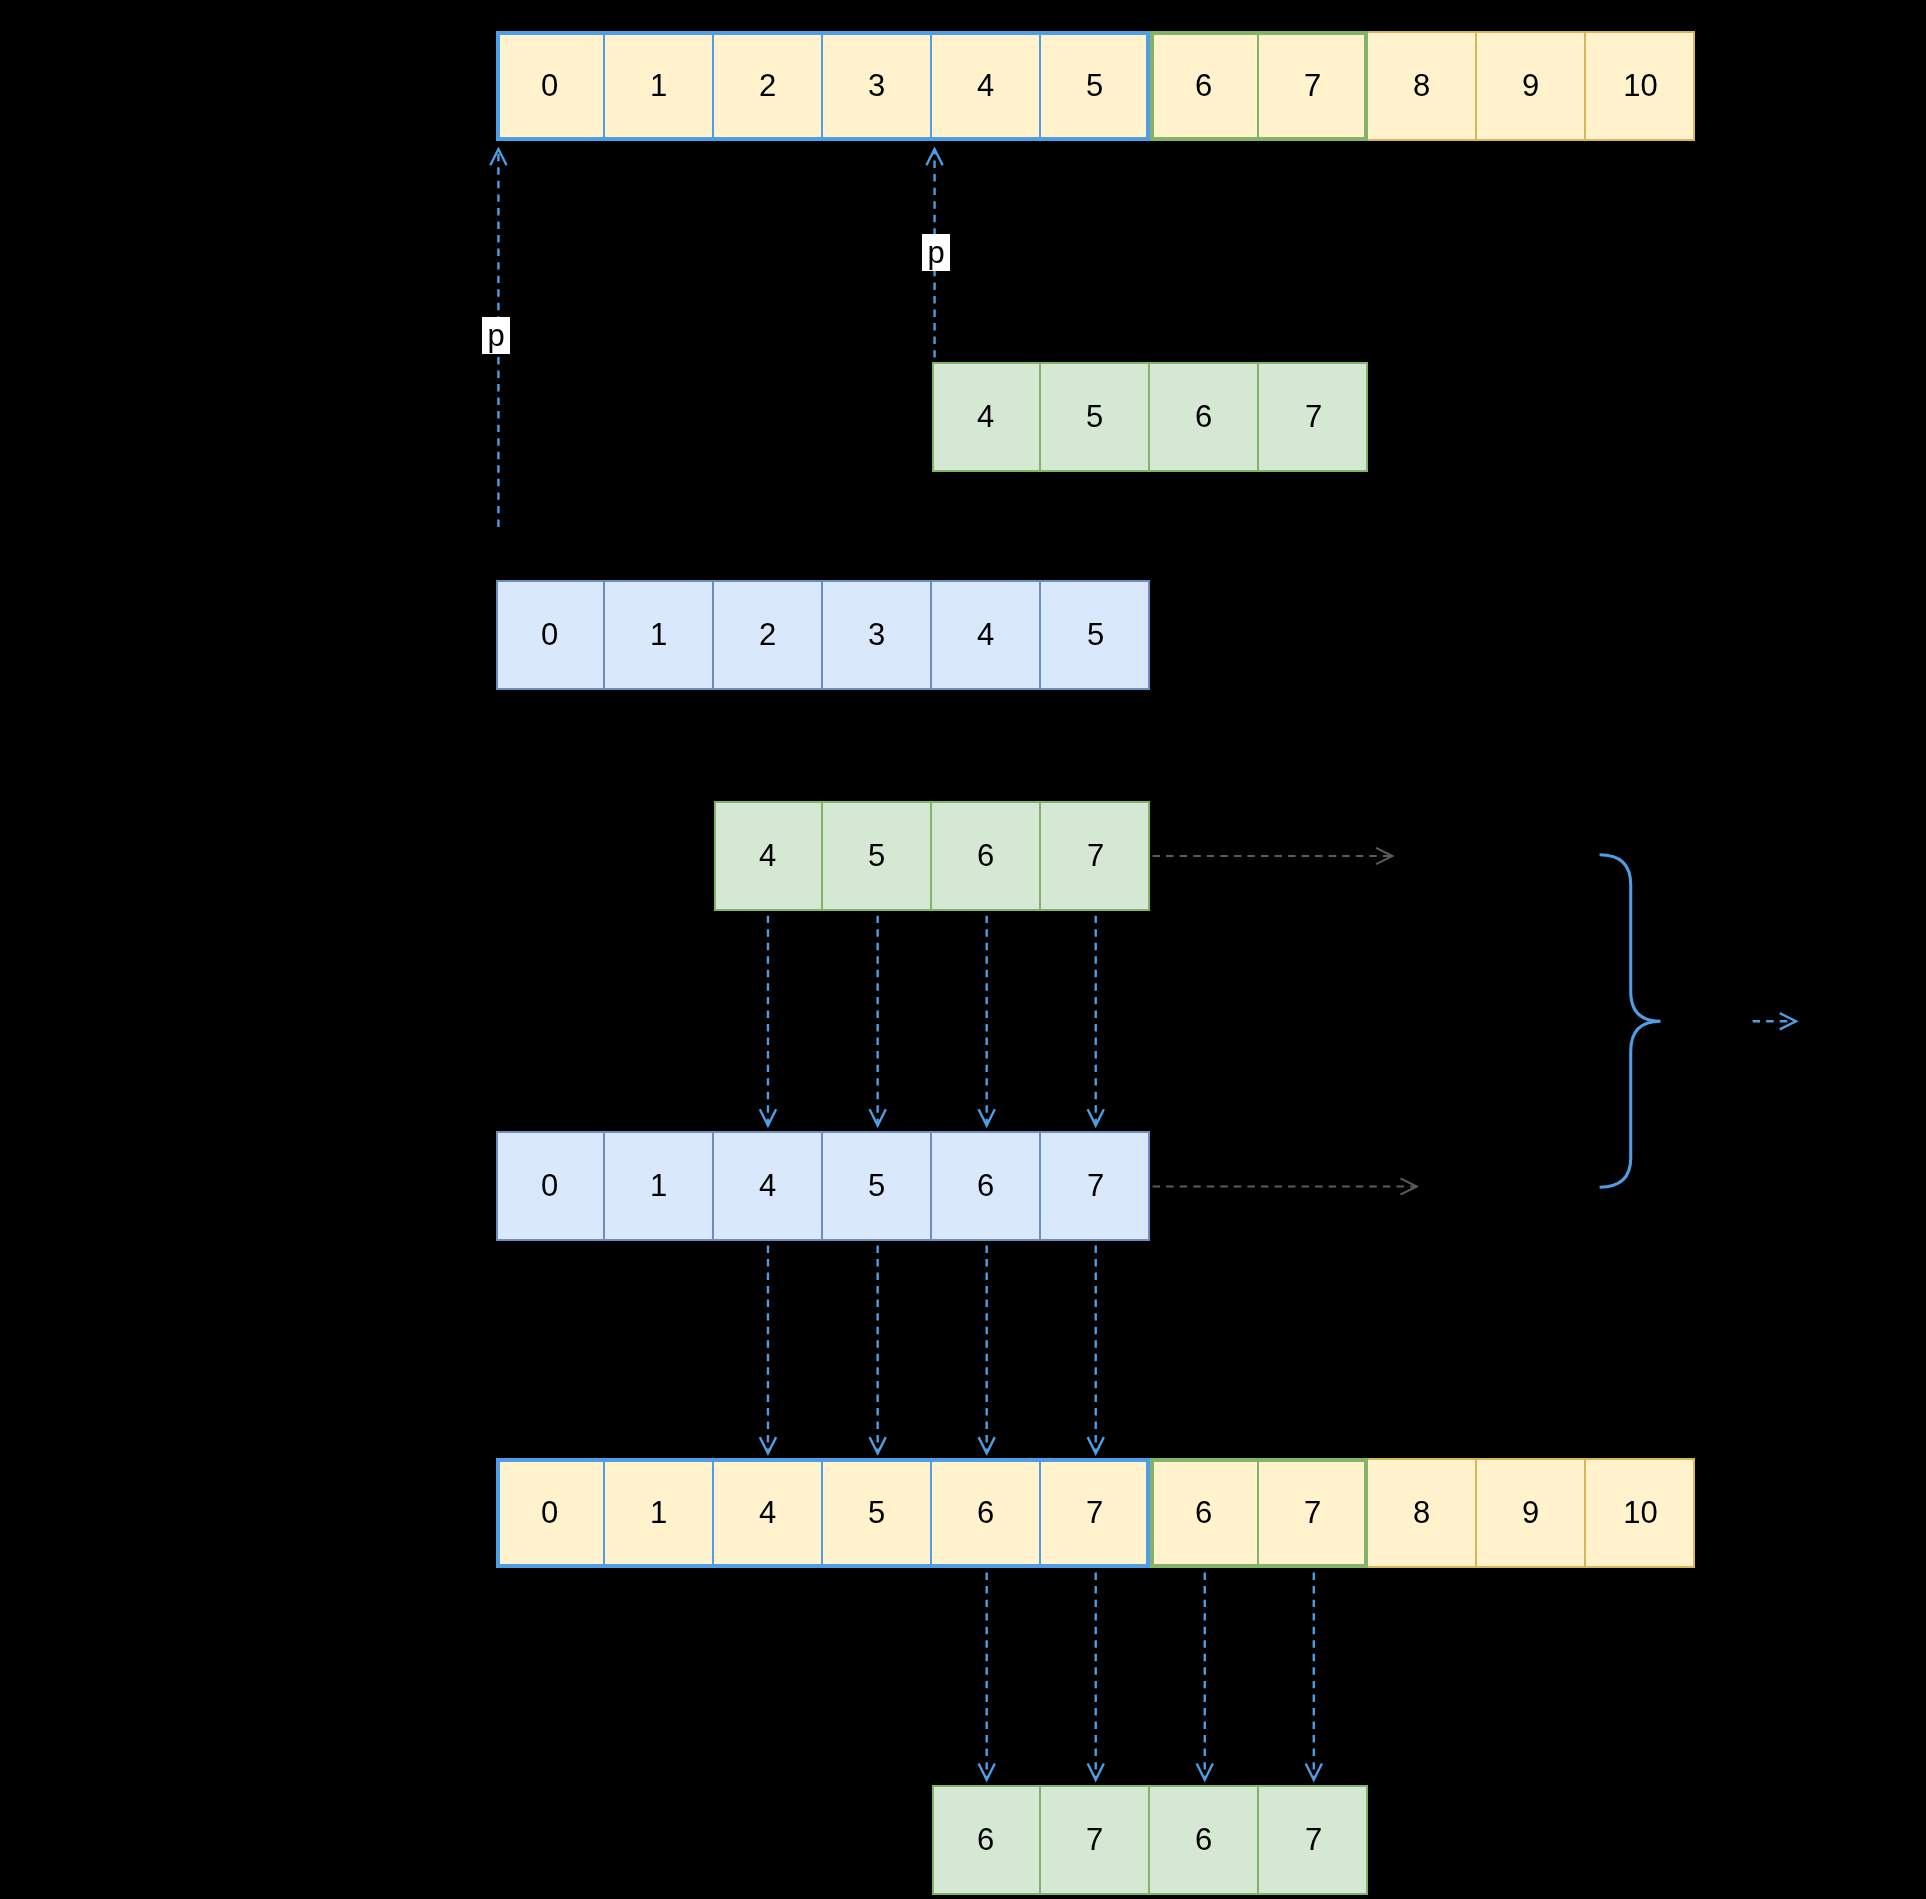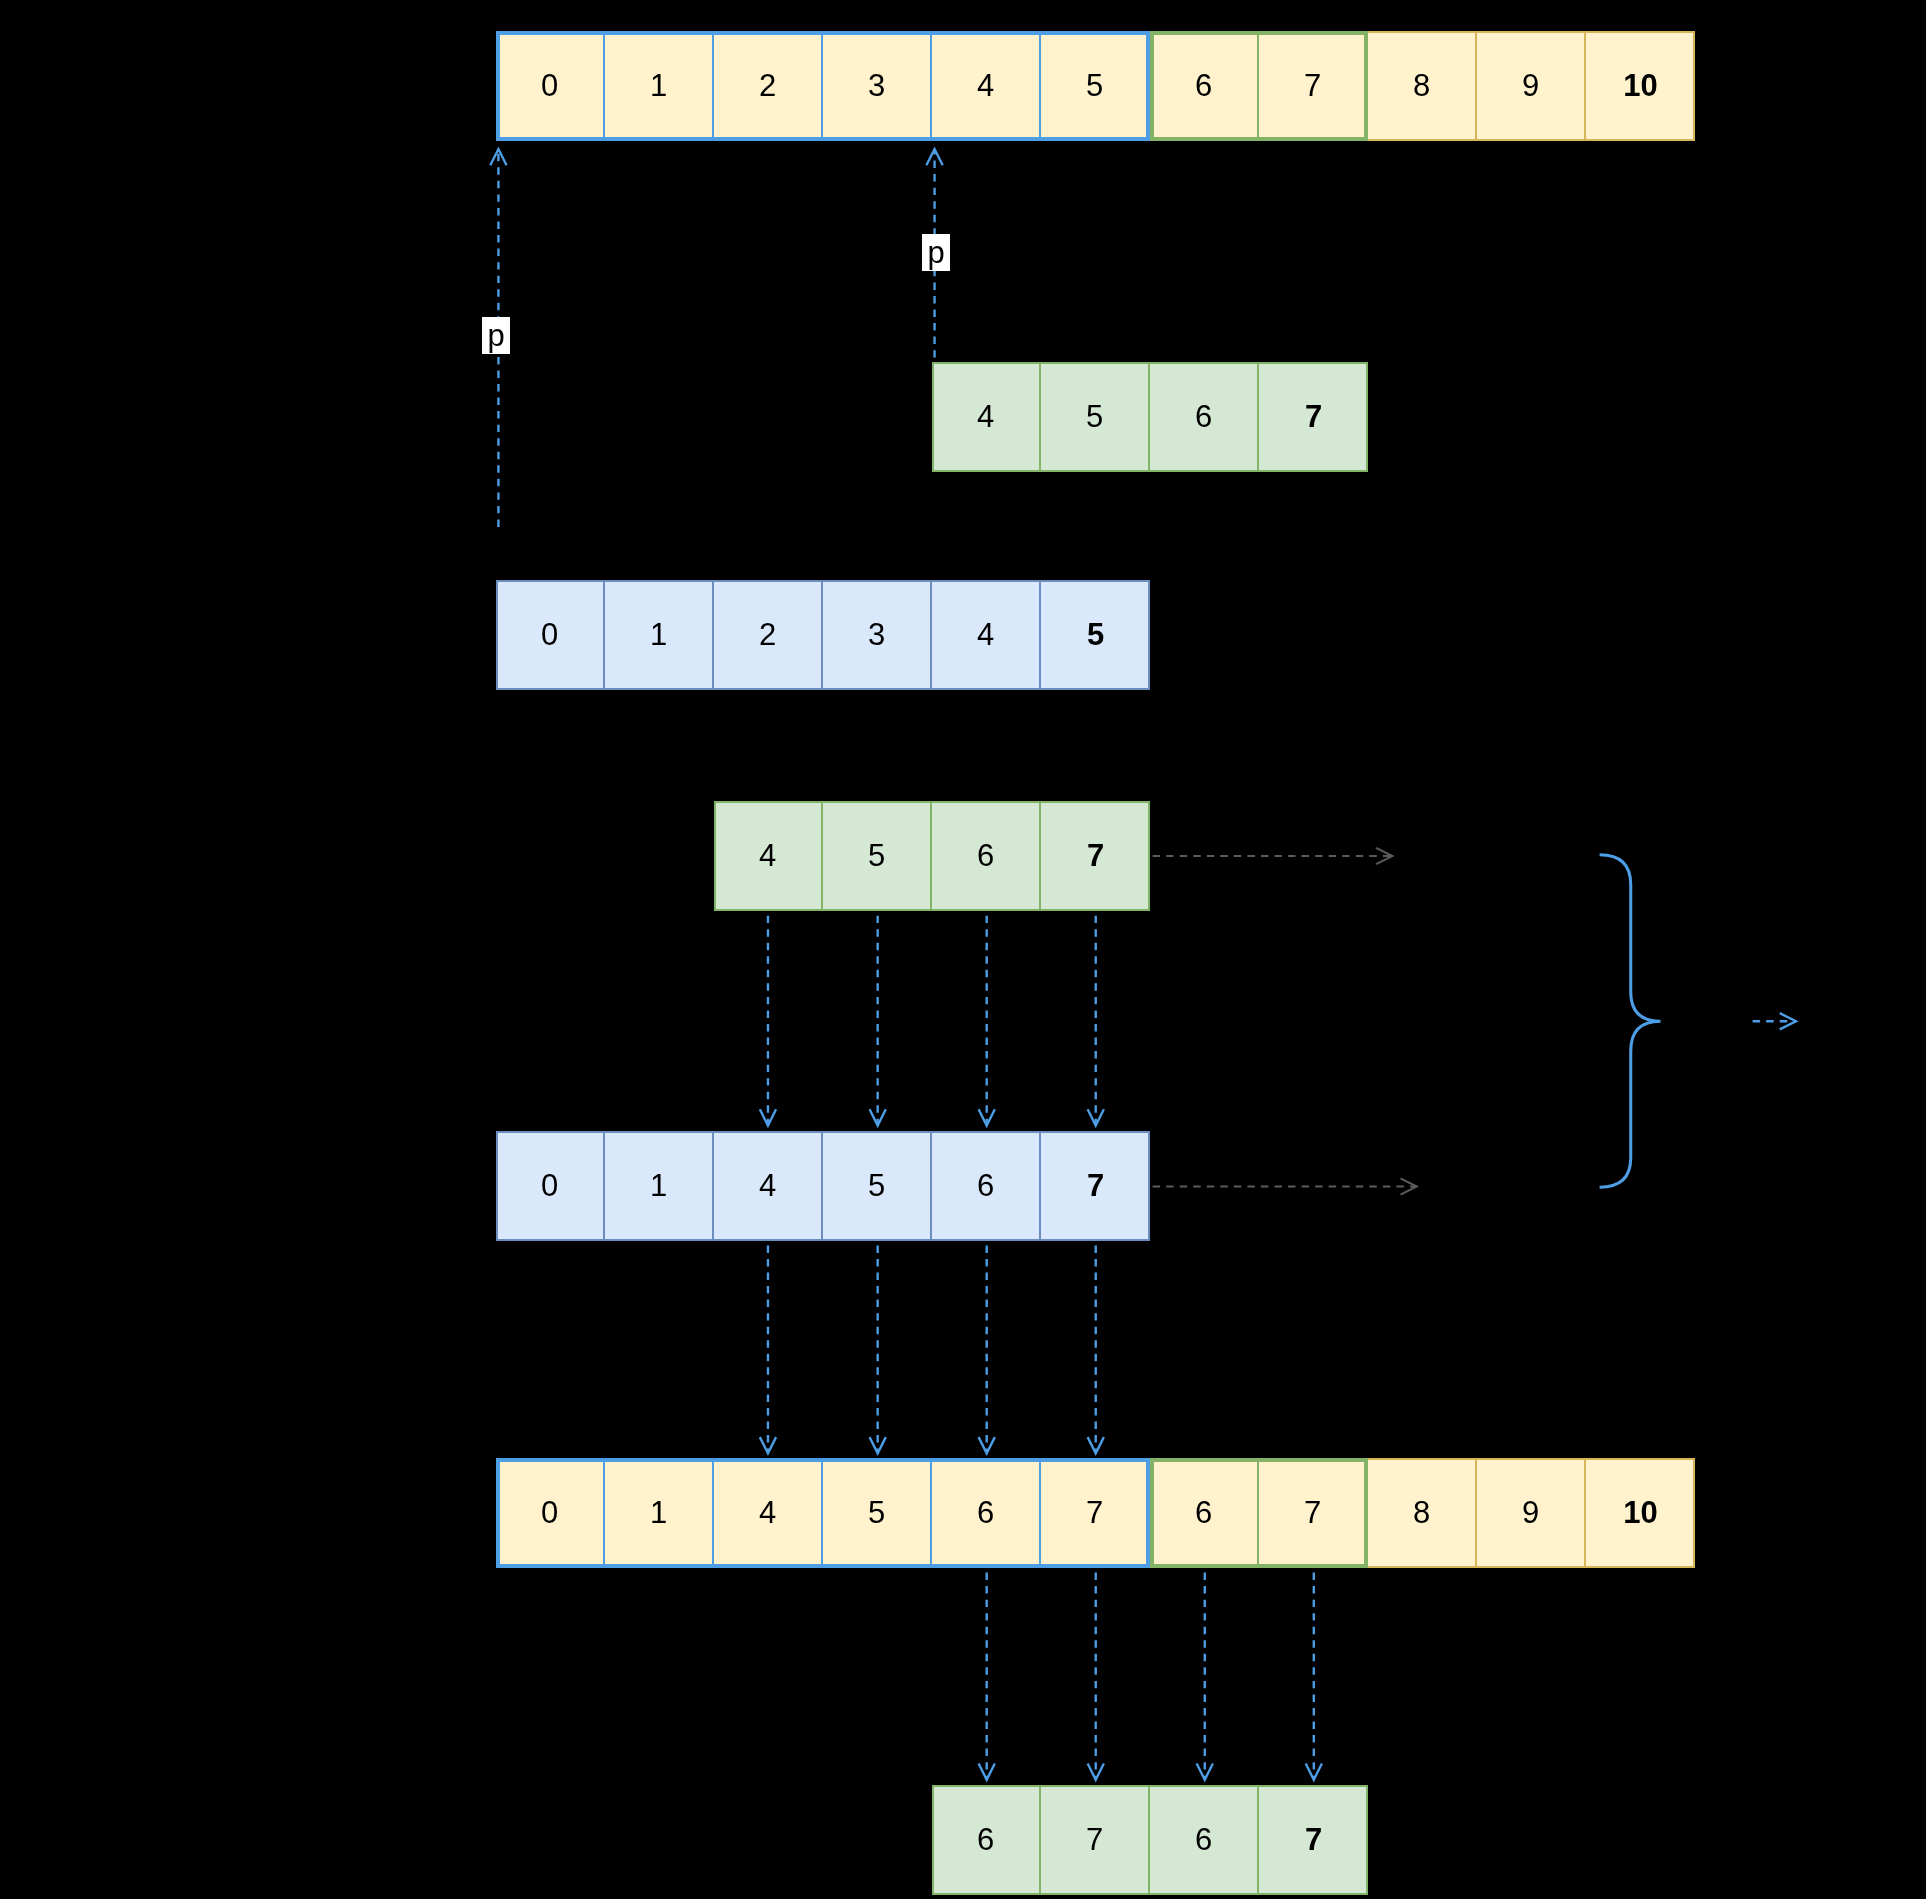--- a/index.html
+++ b/index.html
@@ -14,21 +14,21 @@
   #canvas{position:relative;width:1926px;height:1899px;background:var(--background);
           overflow:hidden;font-family:"Liberation Sans",sans-serif;}
   .array{position:absolute;display:flex;}
   .cell{flex:0 0 109px;width:109px;height:110px;box-sizing:border-box;display:flex;
         align-items:center;justify-content:center;font-size:31px;color:#000;}
   .cell.hlb{background:var(--yellow-fill);border-right:2.7px solid var(--highlight-blue);}
   .cell.hlg{background:var(--yellow-fill);border-right:2.7px solid var(--green-stroke);}
   .cell.yel{background:var(--yellow-fill);border-right:2px solid var(--yellow-stroke);}
   .cell.grn{background:var(--green-fill); border-right:2px solid var(--green-stroke);}
   .cell.blu{background:var(--blue-fill);  border-right:2px solid var(--blue-stroke);}
-  .array .cell:last-child{border-right:none;font-weight:bold;}
+  .array .cell:last-child{border-right:none;}
   .outline{position:absolute;box-sizing:border-box;border:2px solid transparent;pointer-events:none;}
   .outline.thick{border-width:4.1px;}
   svg.connectors{position:absolute;left:0;top:0;pointer-events:none;}
   .dash{fill:none;stroke-dasharray:11 9;}
   .dash.blue{stroke:var(--arrow-blue);stroke-width:3.5px;}
   .dash.dark{stroke:var(--arrow-dark);stroke-width:3px;}
   .brace{fill:none;stroke:var(--arrow-blue);stroke-width:4.5px;}
   .mh-blue{fill:none;stroke:var(--arrow-blue);stroke-width:3.5px;}
   .mh-dark{fill:none;stroke:var(--arrow-dark);stroke-width:3px;}
   .plabel{position:absolute;background:#ffffff;color:#000;font-size:31px;line-height:1.15;

